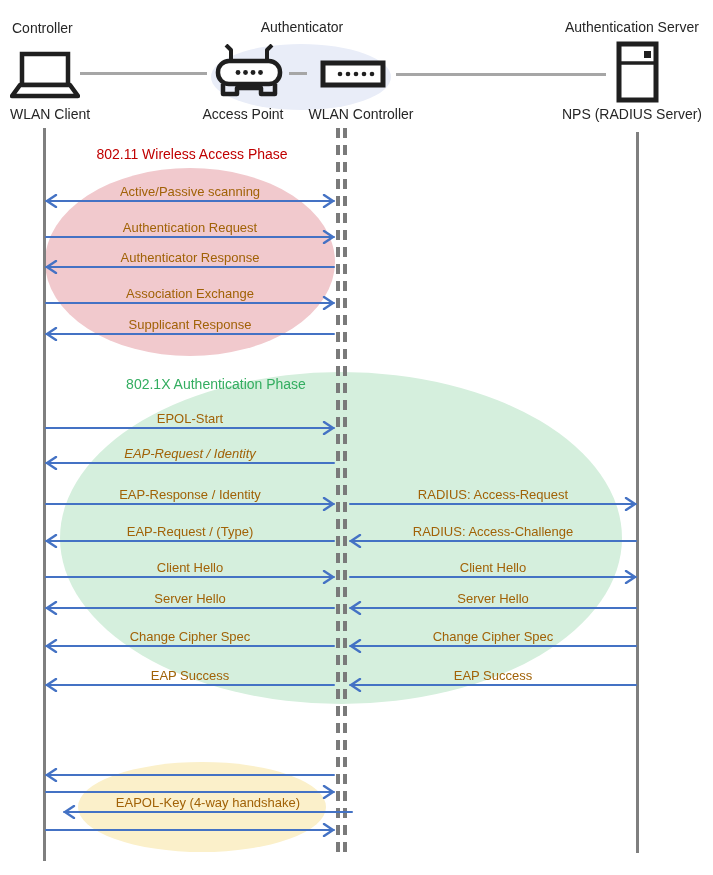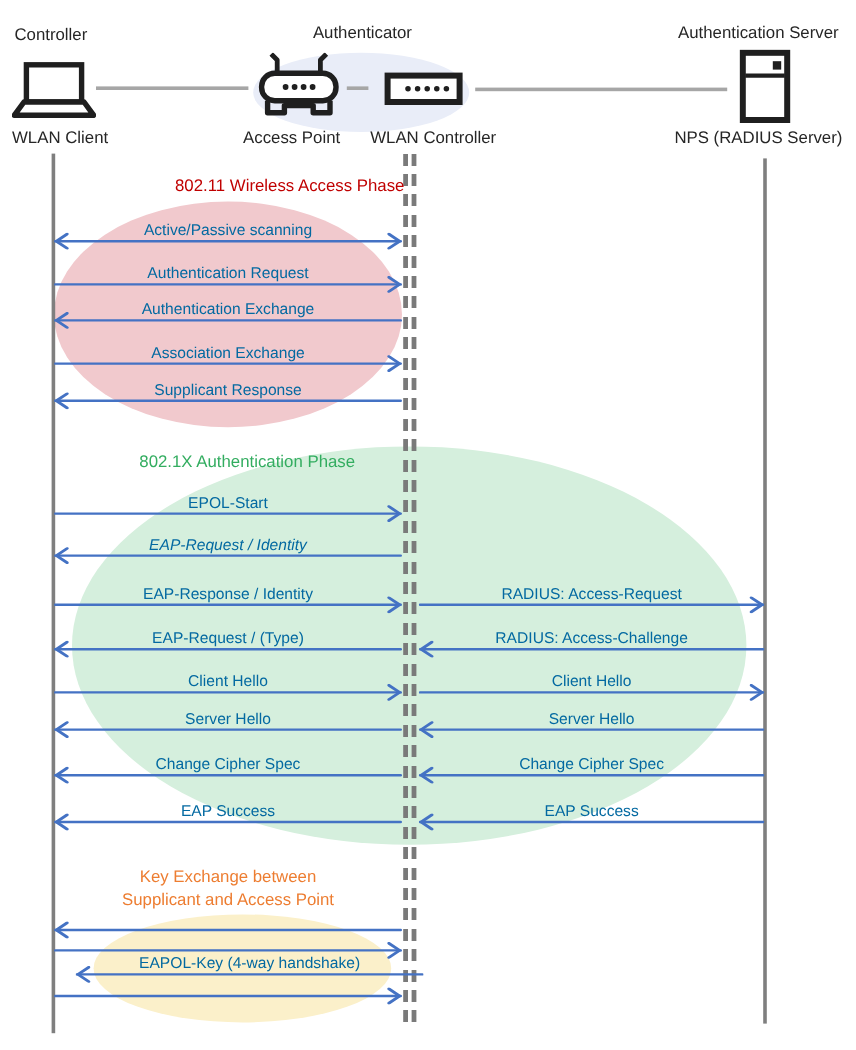--- a/index.html
+++ b/index.html
@@ -24,31 +24,31 @@
   .conn-1{left:80px;top:72px;width:127px;}
   .conn-2{left:289px;top:72px;width:18px;}
   .conn-3{left:396px;top:73px;width:210px;}
 
   .role-label{position:absolute;font-size:14px;color:#262626;z-index:4;}
   .device-label{position:absolute;font-size:14px;color:#262626;z-index:4;text-align:center;}
   .icon{position:absolute;z-index:4;}
 
   .phase-title{position:absolute;font-size:14px;text-align:center;white-space:pre-line;
     line-height:19px;z-index:3;}
-  .t-red{color:#C00000;text-align:right;}
+  .t-red{color:#C00000;}
   .t-green{color:#33AD60;}
   .t-orange{color:#ED7D31;}
   .title-wireless{left:47px;top:145px;width:290px;}
-  .title-dot1x{left:46px;top:375px;width:320px;}
+  .title-dot1x{left:56px;top:375px;width:320px;}
   .title-key{left:70px;top:721px;width:240px;}
 
   .msg{position:absolute;height:14px;z-index:3;}
   .msg svg{position:absolute;left:0;top:0;display:block;}
   .msg-label{position:absolute;left:0;right:0;bottom:8px;text-align:center;font-size:13px;
-    color:#0369a1;line-height:16px;white-space:nowrap;}
+    color:#a16207;line-height:16px;white-space:nowrap;}
 </style>
 </head>
 <body>
 
 <div id="stage">
 
   <div class="ellipse ellipse-authenticator"></div>
   <div class="ellipse ellipse-wireless"></div>
   <div class="ellipse ellipse-dot1x"></div>
   <div class="ellipse ellipse-key"></div>
@@ -105,41 +105,39 @@
   <div class="device-label" style="left:288px;top:106px;width:146px;text-align:center;">WLAN Controller</div>
   <div class="device-label" style="left:542px;top:106px;width:180px;">NPS (RADIUS Server)</div>
 
   <div class="lifeline lifeline-left"></div>
   <div class="dashline dash-a"></div>
   <div class="dashline dash-b"></div>
   <div class="lifeline lifeline-right"></div>
 
   <div class="phase-title t-red title-wireless">802.11 Wireless Access Phase</div>
   <div class="phase-title t-green title-dot1x">802.1X Authentication Phase</div>
-  <div class="phase-title t-orange title-key">Key Exchange between
-Supplicant and Access Point</div>
 
   <div id="messages">
       <div class="msg" style="left: 45px; top: 194px; width: 290px;">
         <div class="msg-label">Active/Passive scanning</div>
         <svg width="290" height="14">
           <path d="M1 7 H289" fill="none" stroke="#4472C4" stroke-linecap="round" stroke-linejoin="round" stroke-width="2"></path>
           <path d="M279 1 L288 7 L279 13" fill="none" stroke="#4472C4" stroke-linecap="round" stroke-linejoin="round" stroke-width="2.4"></path>
           <path d="M11 1 L2 7 L11 13" fill="none" stroke="#4472C4" stroke-linecap="round" stroke-linejoin="round" stroke-width="2.4"></path>
         </svg>
       </div>
       <div class="msg" style="left: 45px; top: 230px; width: 290px;">
         <div class="msg-label">Authentication Request</div>
         <svg width="290" height="14">
           <path d="M1 7 H289" fill="none" stroke="#4472C4" stroke-linecap="round" stroke-linejoin="round" stroke-width="2"></path>
           <path d="M279 1 L288 7 L279 13" fill="none" stroke="#4472C4" stroke-linecap="round" stroke-linejoin="round" stroke-width="2.4"></path>
         </svg>
       </div>
       <div class="msg" style="left: 45px; top: 260px; width: 290px;">
-        <div class="msg-label">Authentication Exchange</div>
+        <div class="msg-label">Authenticator Response</div>
         <svg width="290" height="14">
           <path d="M1 7 H289" fill="none" stroke="#4472C4" stroke-linecap="round" stroke-linejoin="round" stroke-width="2"></path>
           <path d="M11 1 L2 7 L11 13" fill="none" stroke="#4472C4" stroke-linecap="round" stroke-linejoin="round" stroke-width="2.4"></path>
         </svg>
       </div>
       <div class="msg" style="left: 45px; top: 296px; width: 290px;">
         <div class="msg-label">Association Exchange</div>
         <svg width="290" height="14">
           <path d="M1 7 H289" fill="none" stroke="#4472C4" stroke-linecap="round" stroke-linejoin="round" stroke-width="2"></path>
           <path d="M279 1 L288 7 L279 13" fill="none" stroke="#4472C4" stroke-linecap="round" stroke-linejoin="round" stroke-width="2.4"></path>

